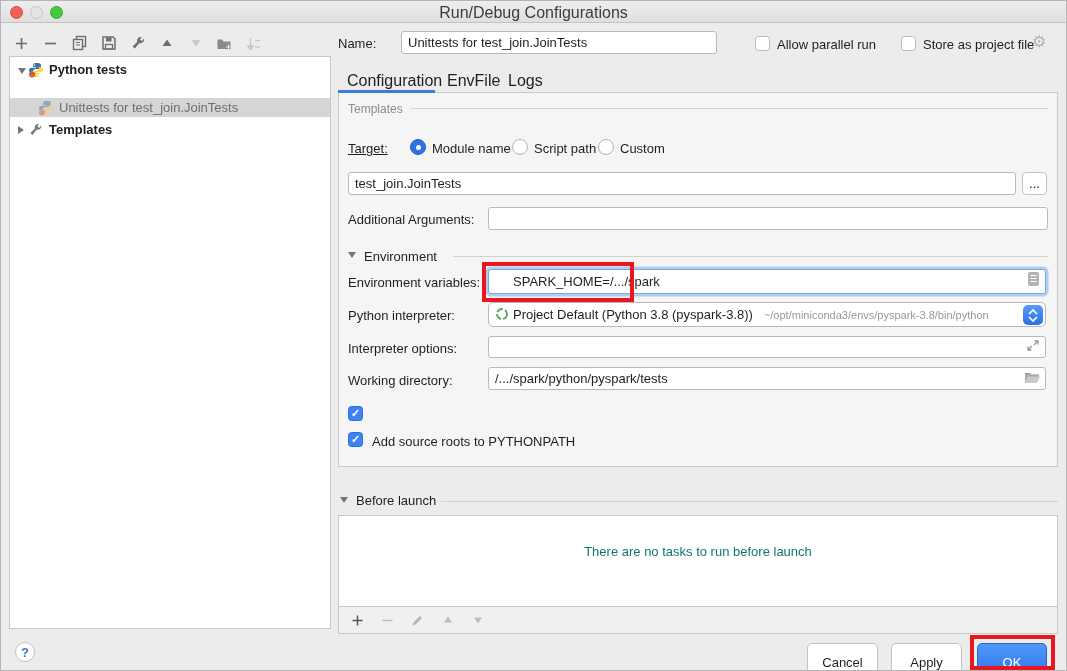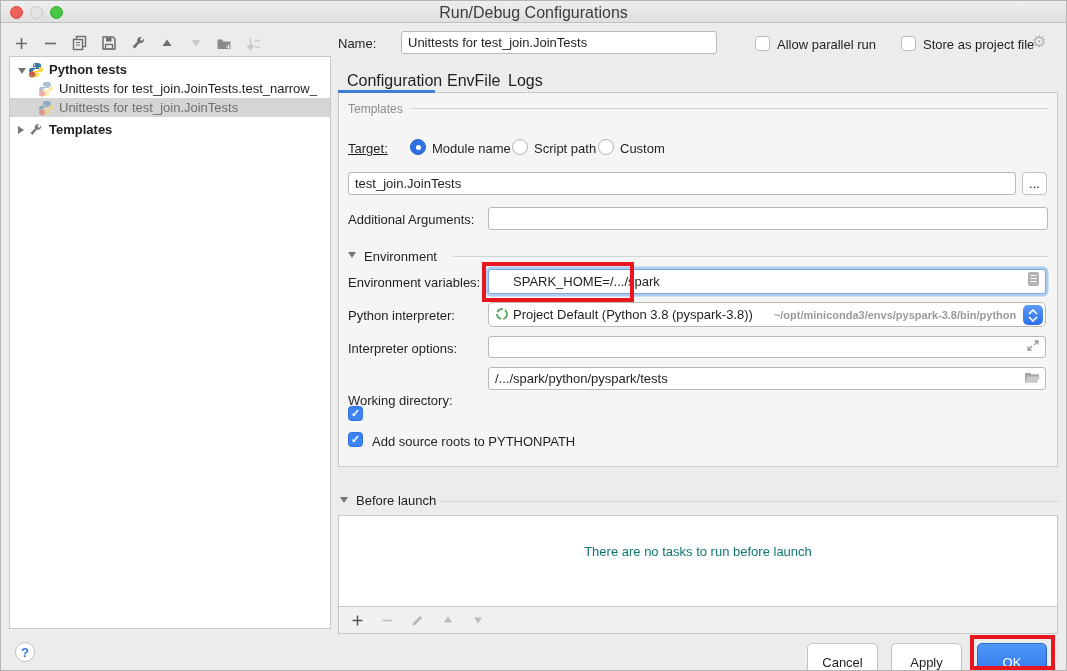--- a/index.html
+++ b/index.html
@@ -163,30 +163,20 @@
             <path d="M8 1C5.9 1 5 1.9 5 3.2V5h3.2v.8H3.6C2.1 5.8 1 6.8 1 8.4S2.1 11 3.6 11H5V9.4C5 8 6.1 7 7.5 7h3.3C12 7 13 6.1 13 4.8V3.2C13 1.9 11.8 1 9.8 1z" fill="#3a76a8"></path>
             <path d="M8 15c2.1 0 3-.9 3-2.2V11H7.8v-.8h4.6c1.5 0 2.6-1 2.6-2.6S13.9 5 12.4 5H11v1.6C11 8 9.9 9 8.5 9H5.2C4 9 3 9.9 3 11.2v1.6C3 14.1 4.2 15 6.2 15z" fill="#ffd43b"></path>
             <circle cx="6.4" cy="3.1" r=".8" fill="#fff"></circle>
             <circle cx="9.6" cy="12.9" r=".8" fill="#fff"></circle>
             <circle cx="4" cy="12.5" r="3" fill="#d94f44"></circle>
             <path d="M2.7 12.5a1.3 1.3 0 0 0 2.3.8" stroke="#6cbe45" stroke-width="1.1" fill="none"></path>
           </svg>
       </span>
       <b>Python tests</b>
     </div>
-    <div class="trow child" style="top:22px;">
-      <span class="ticon faded">
-        <svg width="16" height="16" viewBox="0 0 16 16">
-            <path d="M8 1C5.9 1 5 1.9 5 3.2V5h3.2v.8H3.6C2.1 5.8 1 6.8 1 8.4S2.1 11 3.6 11H5V9.4C5 8 6.1 7 7.5 7h3.3C12 7 13 6.1 13 4.8V3.2C13 1.9 11.8 1 9.8 1z" fill="#3a76a8"></path>
-            <path d="M8 15c2.1 0 3-.9 3-2.2V11H7.8v-.8h4.6c1.5 0 2.6-1 2.6-2.6S13.9 5 12.4 5H11v1.6C11 8 9.9 9 8.5 9H5.2C4 9 3 9.9 3 11.2v1.6C3 14.1 4.2 15 6.2 15z" fill="#ffd43b"></path>
-            <circle cx="4" cy="12.5" r="3" fill="#d94f44"></circle>
-          </svg>
-      </span>
-      <span>Unittests for test_join.JoinTests.test_narrow_</span>
-    </div>
     <div class="trow child selected" style="top:41px;">
       <span class="ticon faded">
         <svg width="16" height="16" viewBox="0 0 16 16">
             <path d="M8 1C5.9 1 5 1.9 5 3.2V5h3.2v.8H3.6C2.1 5.8 1 6.8 1 8.4S2.1 11 3.6 11H5V9.4C5 8 6.1 7 7.5 7h3.3C12 7 13 6.1 13 4.8V3.2C13 1.9 11.8 1 9.8 1z" fill="#3a76a8"></path>
             <path d="M8 15c2.1 0 3-.9 3-2.2V11H7.8v-.8h4.6c1.5 0 2.6-1 2.6-2.6S13.9 5 12.4 5H11v1.6C11 8 9.9 9 8.5 9H5.2C4 9 3 9.9 3 11.2v1.6C3 14.1 4.2 15 6.2 15z" fill="#ffd43b"></path>
             <circle cx="4" cy="12.5" r="3" fill="#d94f44"></circle>
           </svg>
       </span>
       <span>Unittests for test_join.JoinTests</span>
     </div>
@@ -245,41 +235,41 @@
           <rect x="1" y="0.5" width="11" height="14" rx="2" fill="#b3b3b3"></rect>
           <path d="M3.5 4h6M3.5 7h6M3.5 10h6" stroke="#fff" stroke-width="1.2"></path>
         </svg>
     </span>
   </div>
 
   <div class="lbl" style="left:347px; top:307px;">Python interpreter:</div>
   <div class="fld" style="left:487px; top:301px; width:558px; height:25px; line-height:23px; white-space:nowrap; overflow:hidden; border-radius:5px;">
     <svg width="14" height="14" style="vertical-align:-2px; margin-right:4px;">
         <circle cx="7" cy="7" r="5" fill="none" stroke="#5fa865" stroke-width="2" stroke-dasharray="6.5 2.2"></circle>
-      </svg><span>Project Default (Python 3.8 (pyspark-3.8))</span><span class="hint" style="margin-left:21px;font-weight:bold;">~/opt/miniconda3/envs/pyspark-3.8/bin/python</span>
+      </svg><span>Project Default (Python 3.8 (pyspark-3.8))</span><span class="hint" style="margin-left:11px;">~/opt/miniconda3/envs/pyspark-3.8/bin/python</span>
     <span class="combo-stepper">
       <svg width="10" height="6">
           <path d="M1 5l4-4 4 4" stroke="#fff" stroke-width="1.7" fill="none"></path>
         </svg>
       <svg width="10" height="6">
           <path d="M1 1l4 4 4-4" stroke="#fff" stroke-width="1.7" fill="none"></path>
         </svg>
     </span>
   </div>
 
   <div class="lbl" style="left:347px; top:340px;">Interpreter options:</div>
   <div class="fld" style="left:487px; top:335px; width:558px; height:22px;">
     <span class="icon-right">
       <svg width="14" height="14">
           <path d="M8.5 2.5H12v3.5M12 2.5L8 6.5M5.5 11.5H2V8M2 11.5L6 7.5" stroke="#9a9a9a" stroke-width="1.3" fill="none"></path>
         </svg>
     </span>
   </div>
 
-  <div class="lbl" style="left:347px; top:392px;">Working directory:</div>
+  <div class="lbl" style="left:347px; top:372px;">Working directory:</div>
   <div class="fld" style="left:487px; top:366px; width:558px; height:23px; line-height:21px;">
     /.../spark/python/pyspark/tests<span class="icon-right">
       <svg width="16" height="13">
           <path d="M1 3h5l1 1.5h8" stroke="#8a8a8a" fill="none"></path>
           <path d="M1 12V3h5l1 1.5h8L13 12z" fill="#a9a9a9"></path>
           <path d="M1 12l2.5-6H16L13 12z" fill="#c9c9c9"></path>
         </svg>
     </span>
   </div>
 

